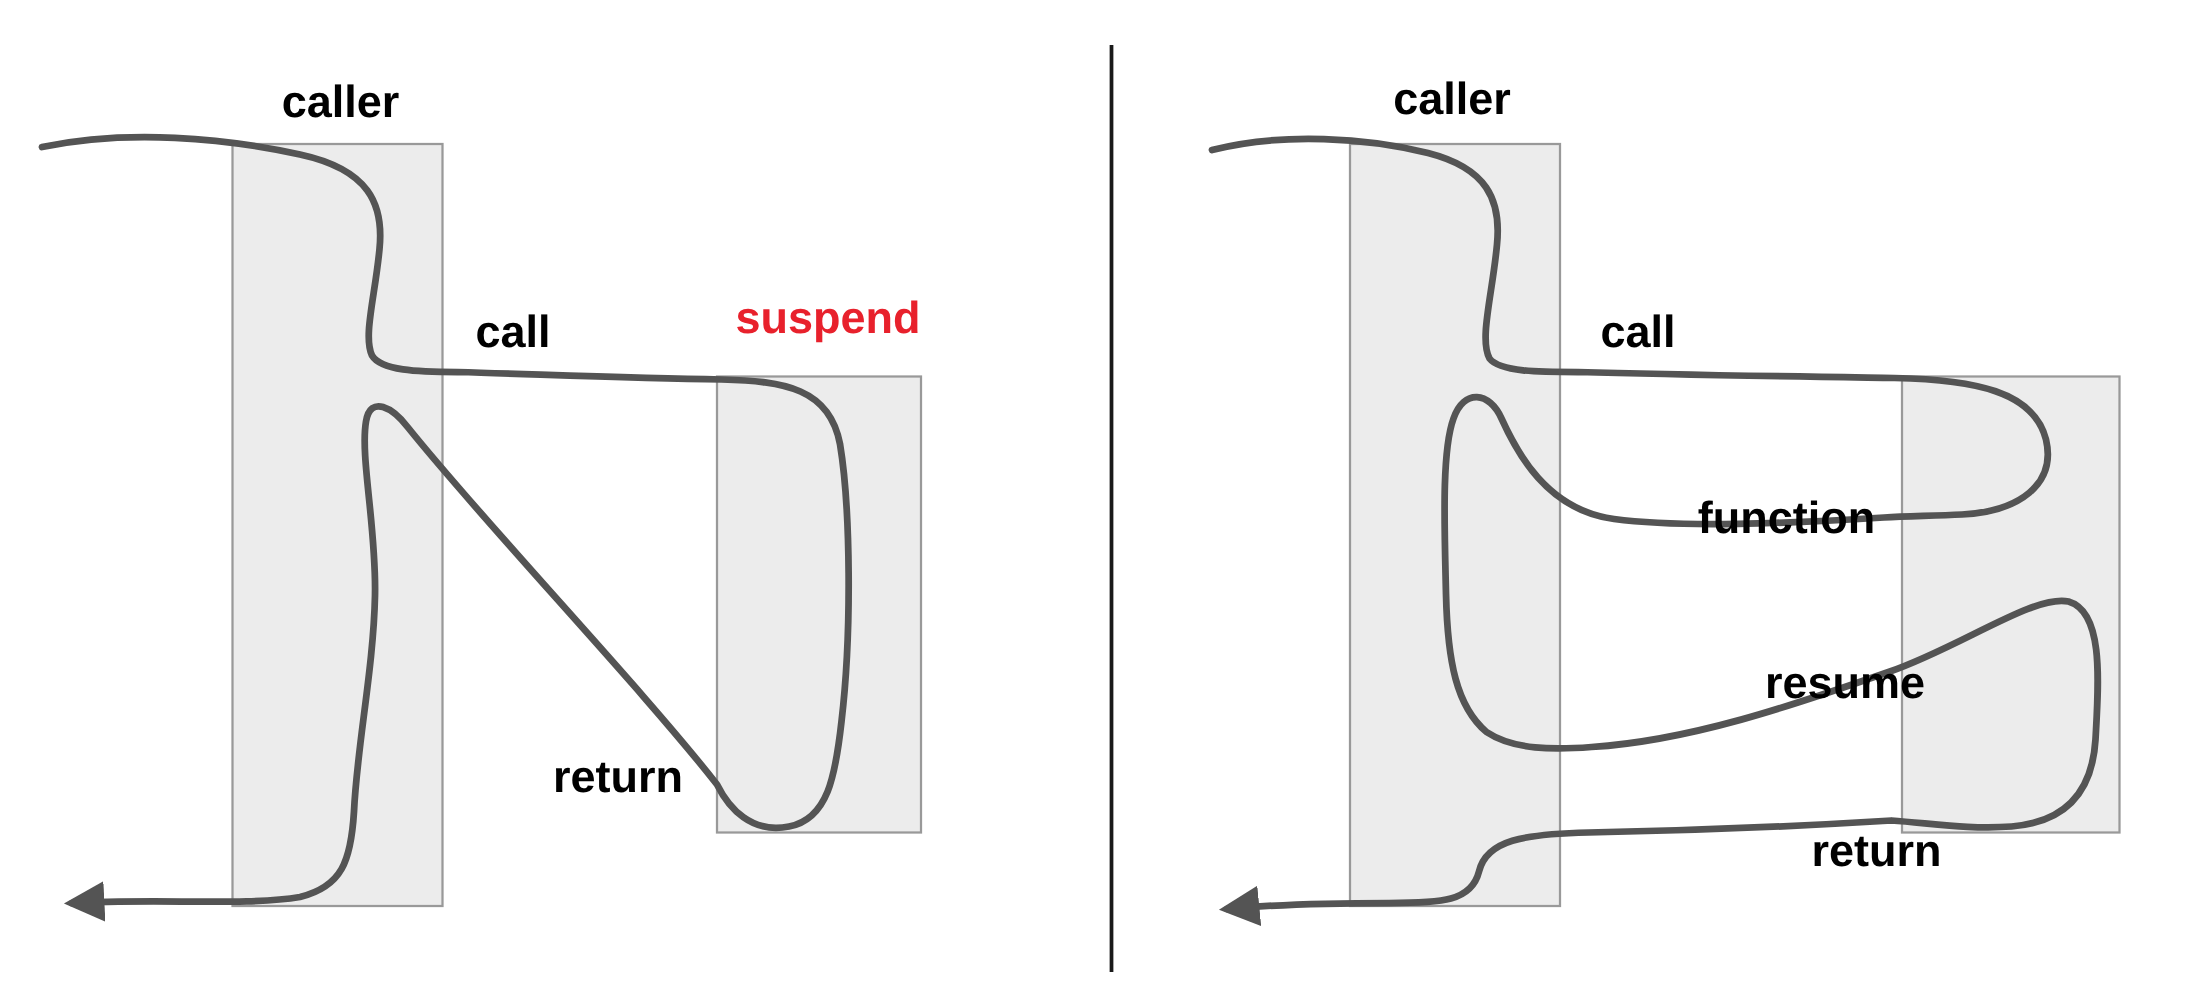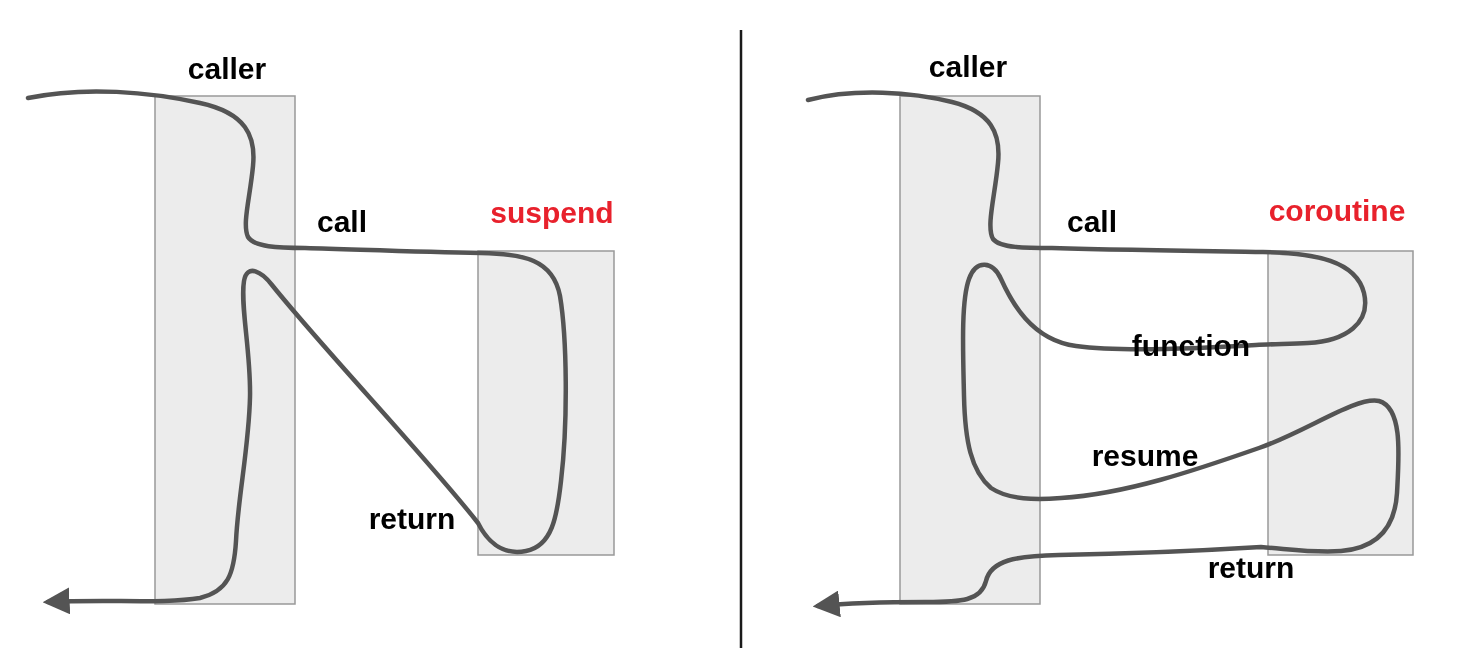--- a/index.html
+++ b/index.html
@@ -104,17 +104,16 @@
     <line class="divider" x1="741" y1="30" x2="741" y2="648"></line>
   </svg>
 
   <span class="lbl" style="left:227px; top:54px;">caller</span>
   <span class="lbl" style="left:342px; top:207px;">call</span>
   <span class="lbl callee" style="left:552px; top:198px;">suspend</span>
   <span class="lbl" style="left:412px; top:504px;">return</span>
 
   <span class="lbl" style="left:968px; top:52px;">caller</span>
   <span class="lbl" style="left:1092px; top:207px;">call</span>
-  <span class="lbl callee" style="left:1337px; top:196px;">coroutine</span>
   <span class="lbl" style="left:1191px; top:331px;">function</span>
-  <span class="lbl" style="left:1145px; top:441px;">resume</span>
+  <span class="lbl" style="left:1230px; top:441px;">resume</span>
   <span class="lbl" style="left:1251px; top:553px;">return</span>
 </div>
 
 </body></html>

